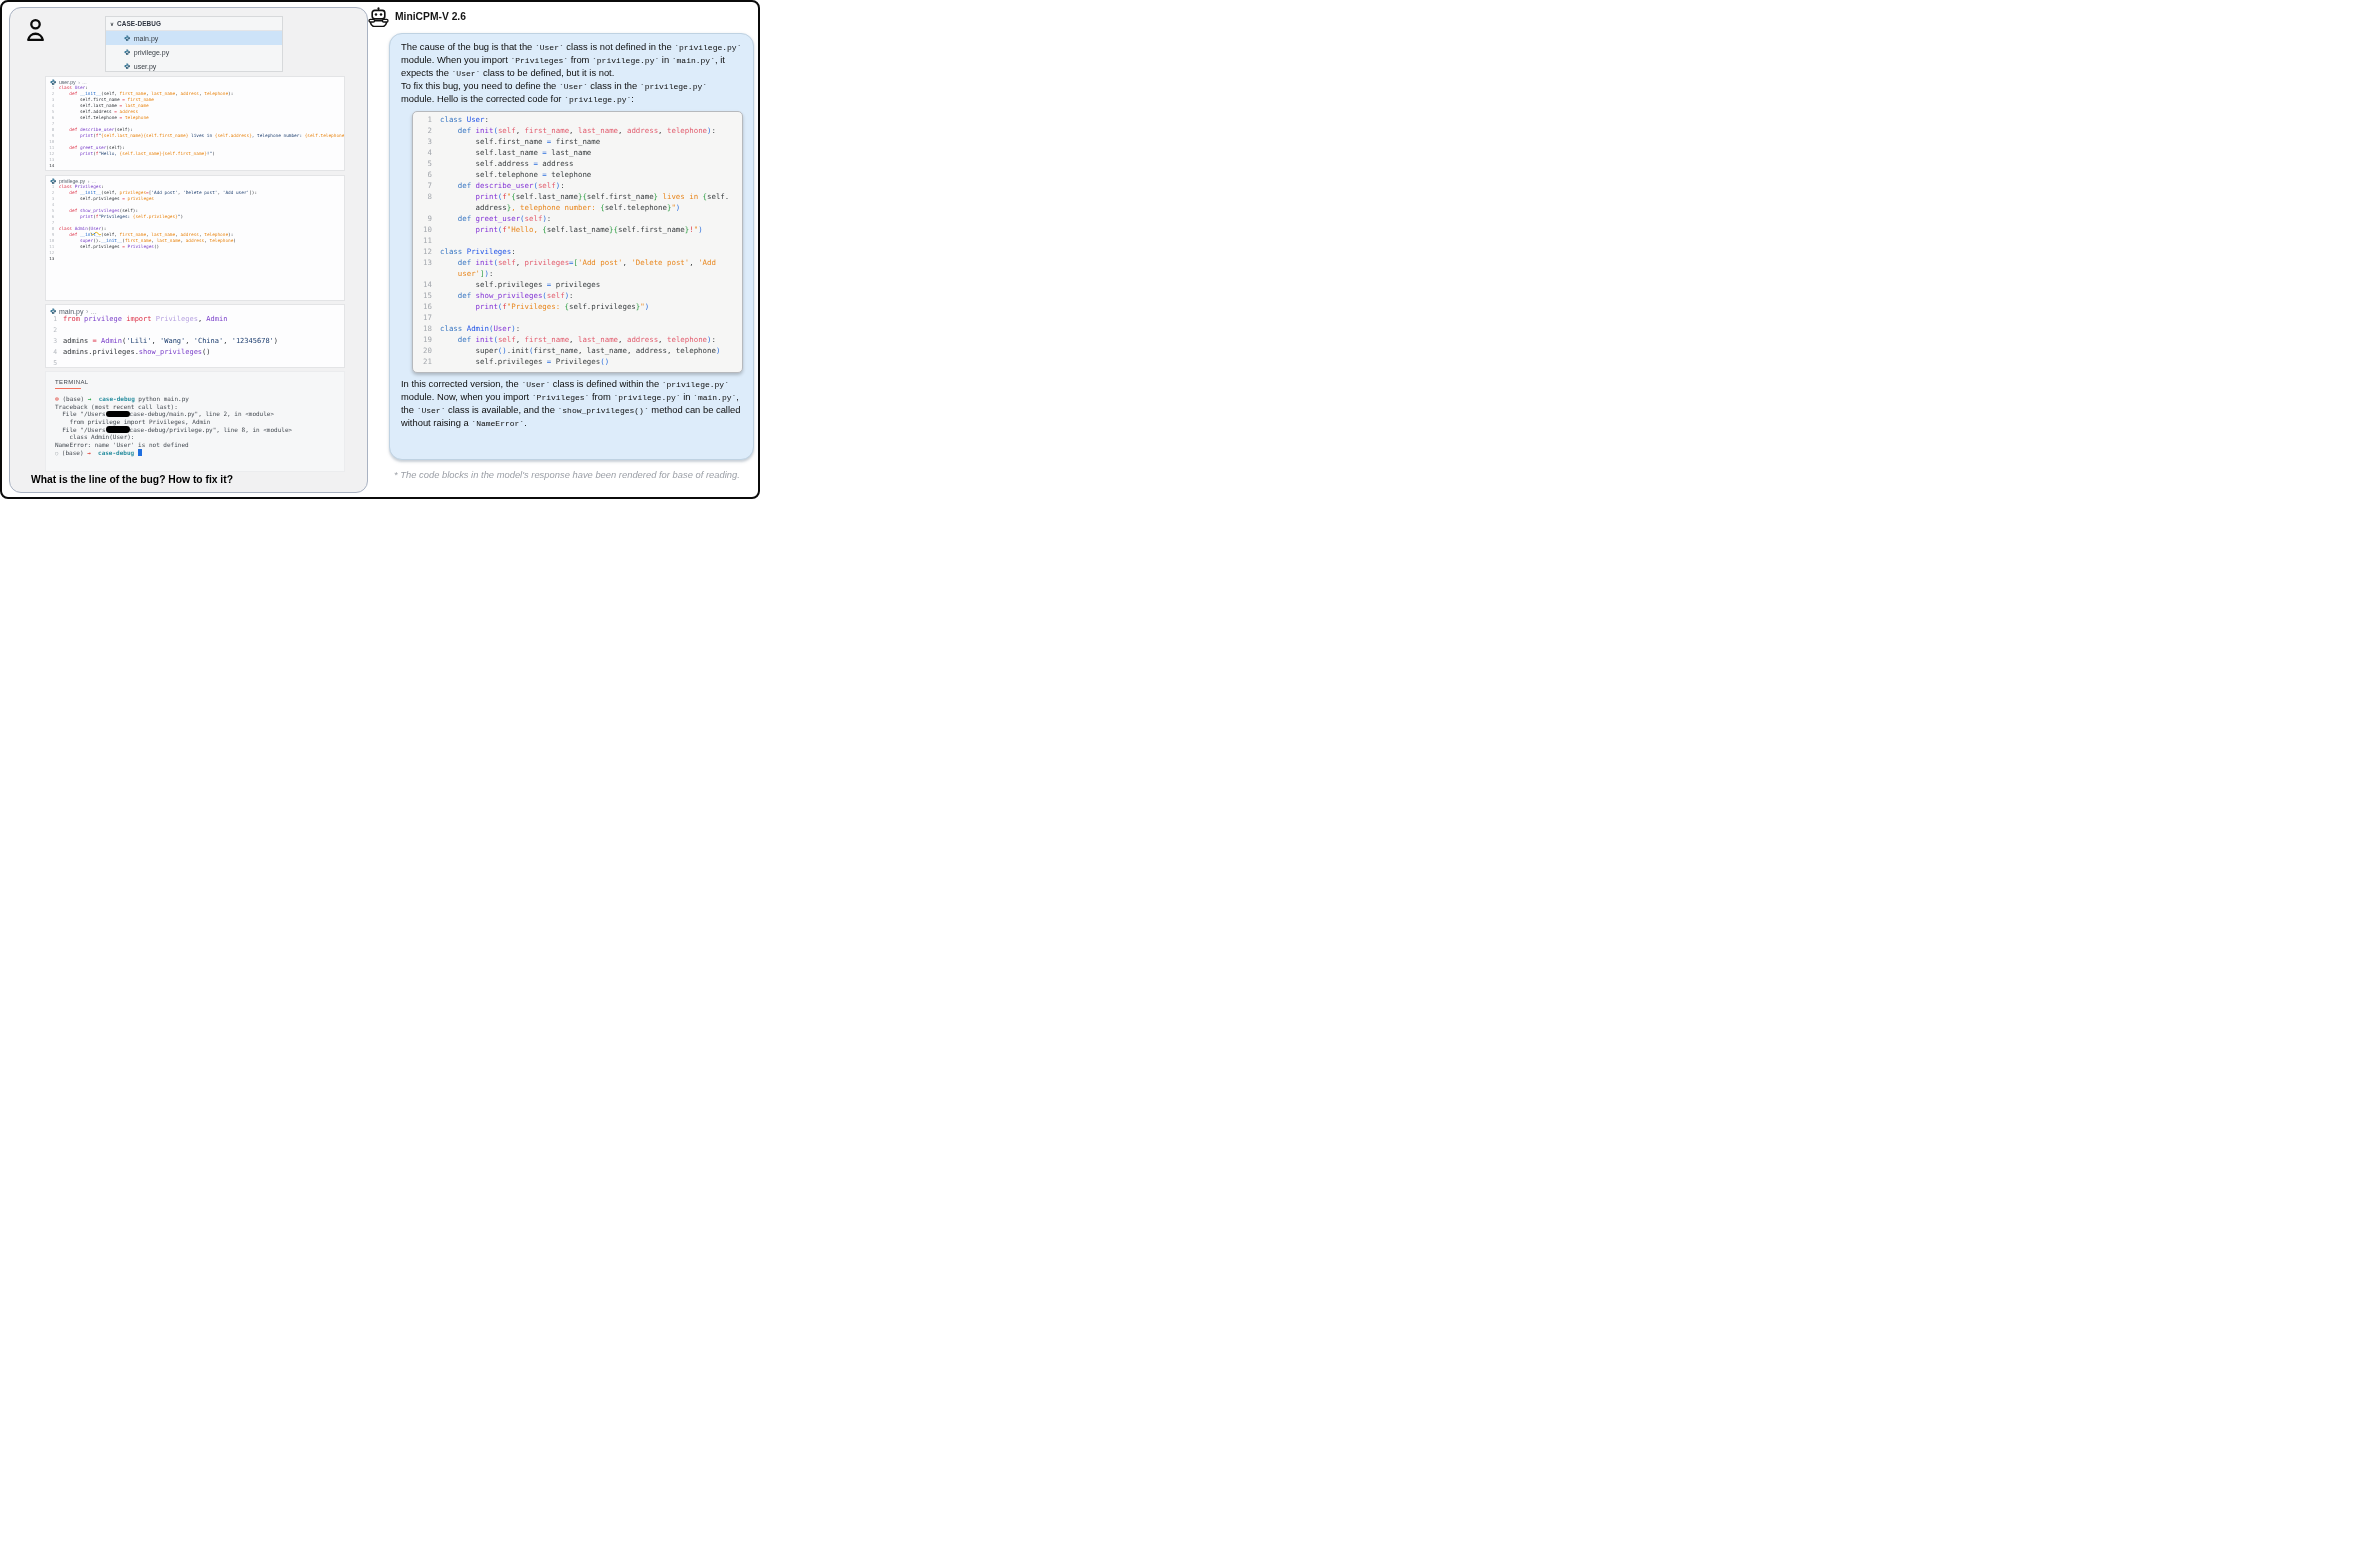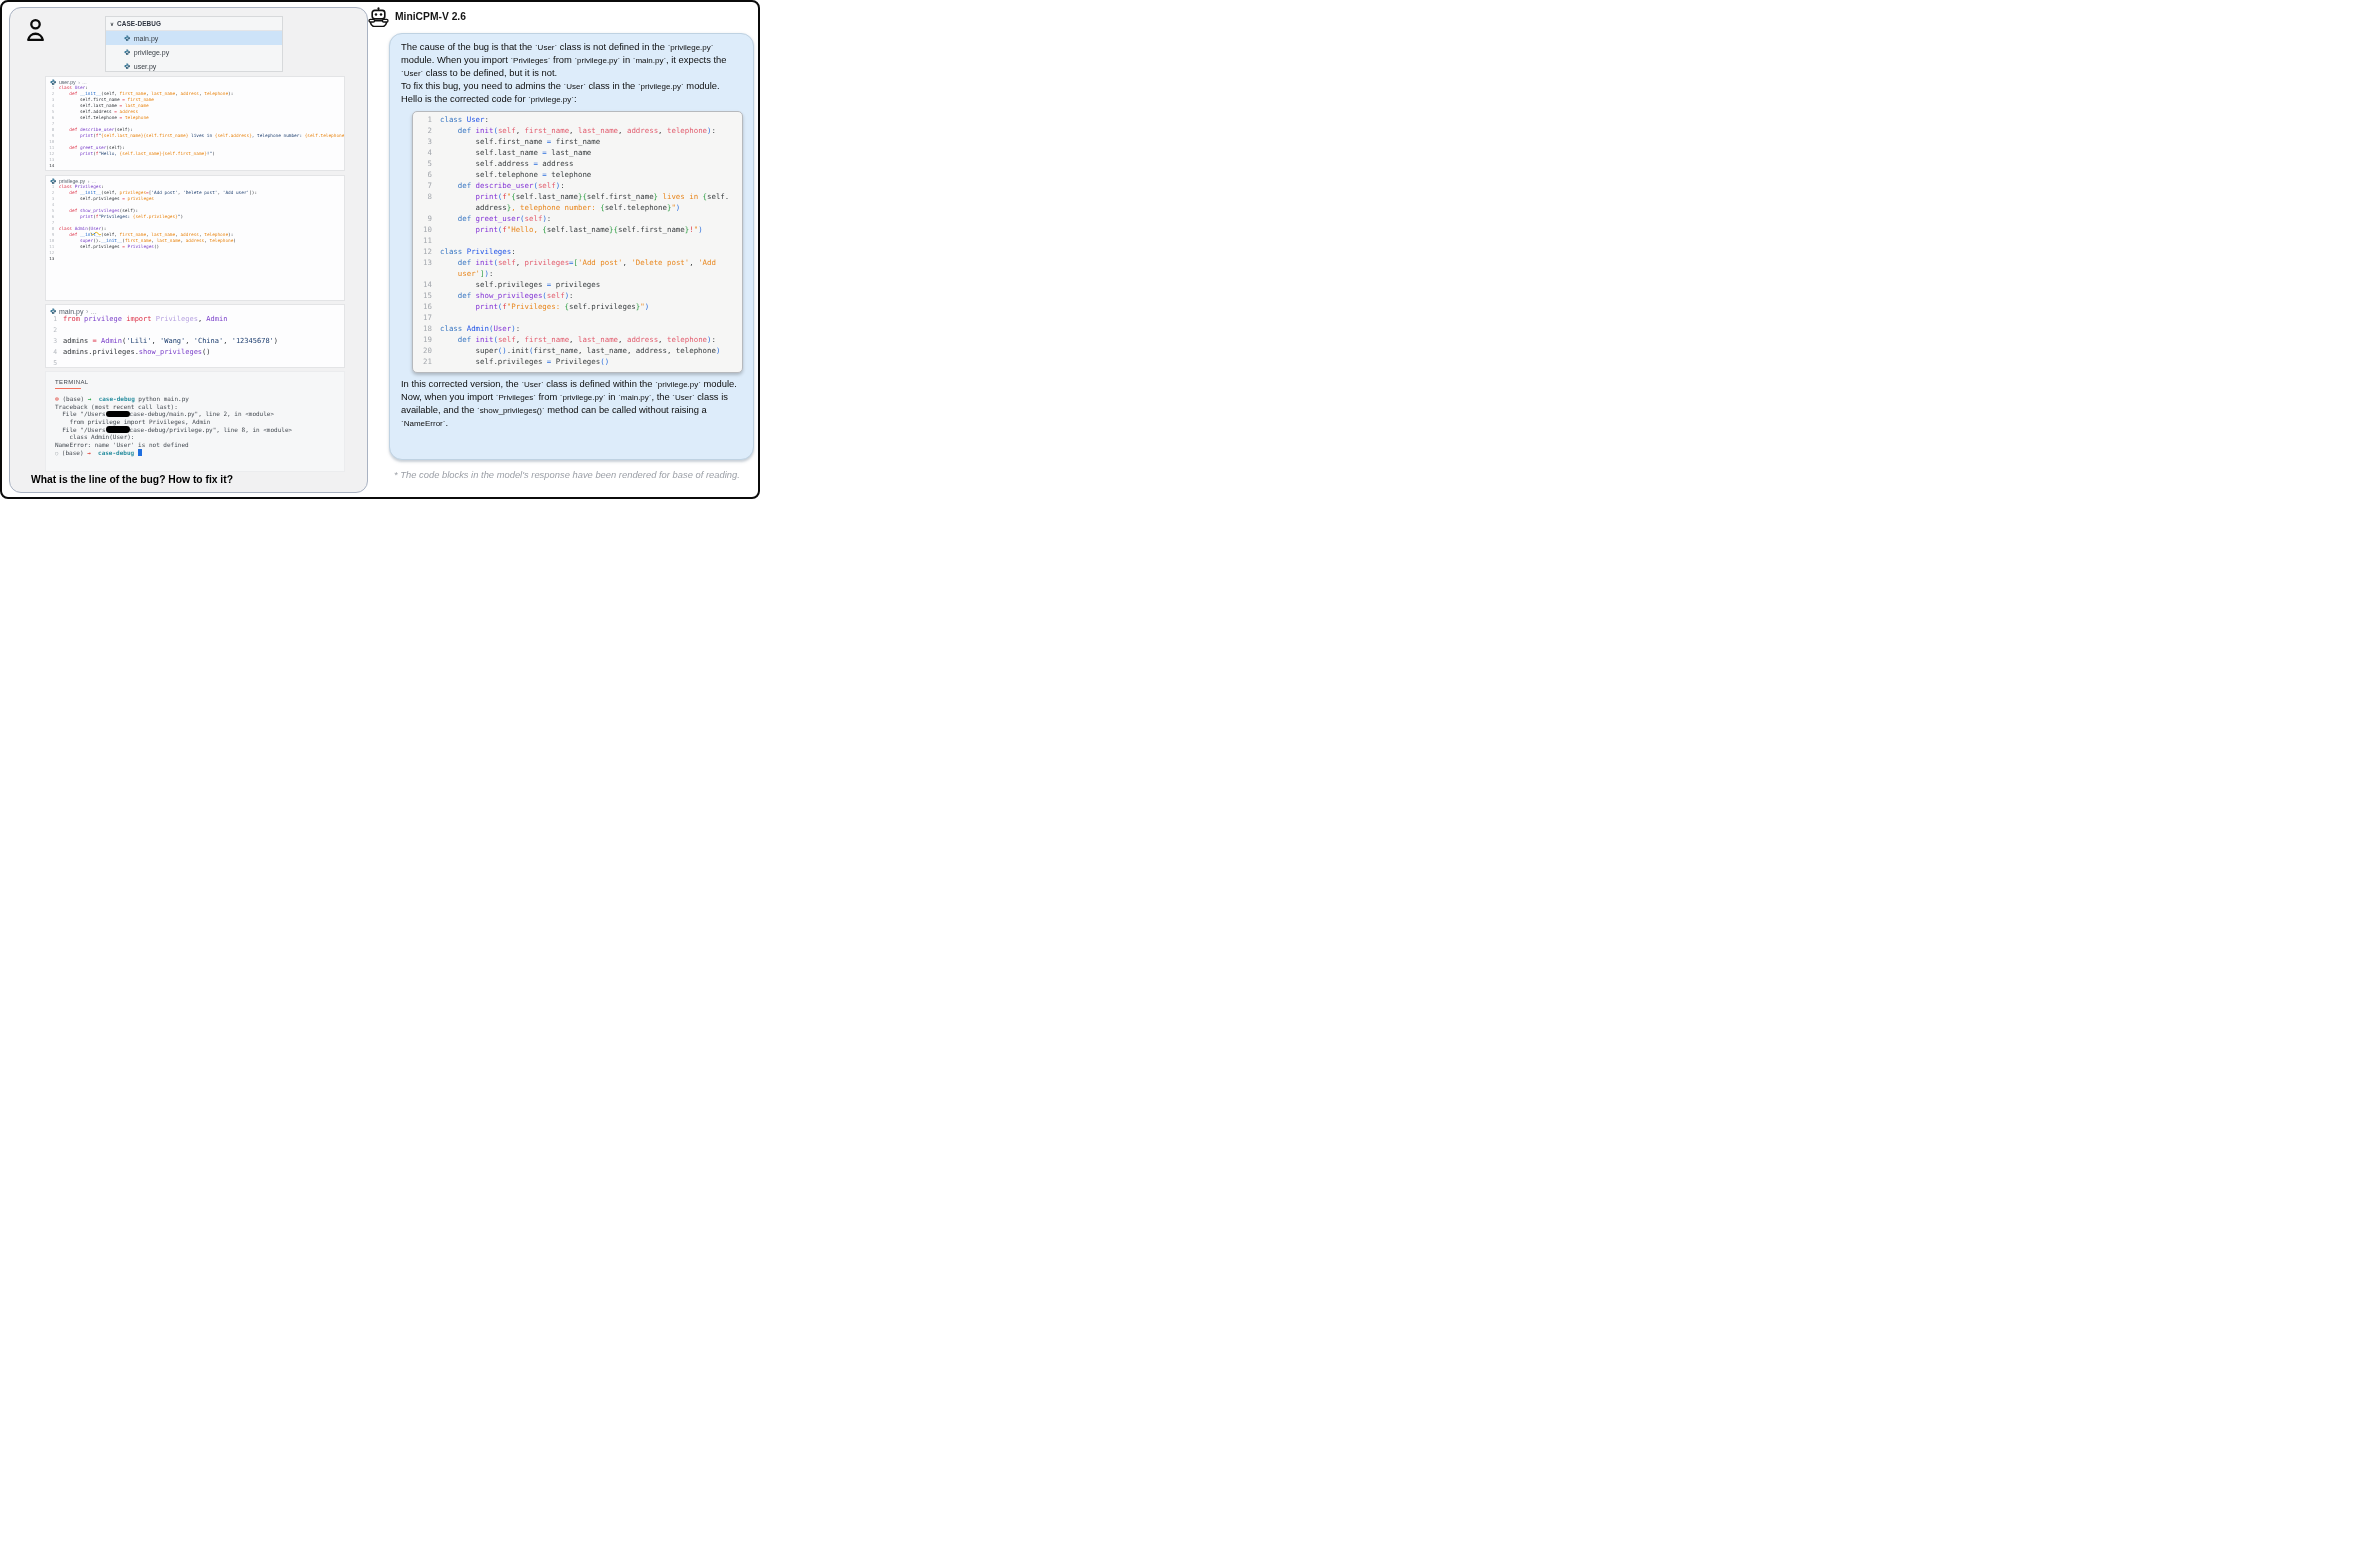--- a/index.html
+++ b/index.html
@@ -59,21 +59,21 @@
 
   .question{position:absolute;left:21px;top:466px;font-size:10.3px;font-weight:bold;color:#000;}
 
   
   .model-head{position:absolute;left:368px;top:7px;display:flex;align-items:flex-start;gap:6px;}
   .model-title{font-size:10.3px;font-weight:bold;color:#151515;margin-top:4.4px;}
   .bubble{position:absolute;left:389px;top:33px;width:365px;height:427px;background:#ddecfa;
           border:0.5px solid #bfd2e2;border-radius:13px;box-sizing:border-box;
           box-shadow:0 1.5px 2.5px rgba(100,120,140,.35);padding:7.4px 11px;overflow:hidden;}
   .para{font-size:9.4px;line-height:12px;color:#0d0d0d;}
-  .para .chip{font-family:Liberation Sans, sans-serif;font-size:8px;}
+  .para .chip{font-family:Liberation Mono, monospace;font-size:8px;}
   .codecard{margin:4.4px 0 5px 11px;width:331px;background:#f6f6f5;border:1px solid #b6b9bd;border-radius:5px;
             box-sizing:border-box;box-shadow:0 2px 3.4px rgba(0,0,0,.22);padding:3.4px 4px 3.4px 0;}
   .code-r{font-size:7.4px;}
   .code-r .cl{height:11px;} .code-r .ln{width:19px;margin-right:8px;font-size:7.4px;color:#a3a7ad;}
   .tk-kw{color:#3876c2;} .tk-cls{color:#2356e8;} .tk-fn{color:#8435d6;} .tk-prm{color:#e25d6e;}
   .tk-pln{color:#3c4043;} .tk-op{color:#2d6fdd;} .tk-br{color:#2f9e44;} .tk-str{color:#e8871e;}
   .tk-fr{color:#e0434d;}
   .footnote{position:absolute;left:394px;top:469px;font-size:9.4px;font-style:italic;color:#9b9fa6;}
 
   svg{display:block;}
@@ -203,21 +203,21 @@
       <circle cx="17.4" cy="10" r="1.7" fill="#111"></circle>
       <path d="M3.2 18.5h21.6v2.6a6.8 6.8 0 0 1-6.8 5.4h-8a6.8 6.8 0 0 1-6.8-5.4z" stroke="#111" stroke-width="2.2"></path>
       <rect x="1.2" y="16.8" width="7.5" height="3.4" rx="1.7" fill="#fff" stroke="#111" stroke-width="1.8"></rect>
       <rect x="19.3" y="16.8" width="7.5" height="3.4" rx="1.7" fill="#fff" stroke="#111" stroke-width="1.8"></rect>
     </svg>
     <div class="model-title">MiniCPM-V 2.6</div>
   </div>
 
   <div class="bubble">
     <div class="para"><span>The cause of the bug is that the </span><code class="chip">`User`</code><span> class is not defined in the </span><code class="chip">`privilege.py`</code><span> module. When you import </span><code class="chip">`Privileges`</code><span> from </span><code class="chip">`privilege.py`</code><span> in </span><code class="chip">`main.py`</code><span>, it expects the </span><code class="chip">`User`</code><span> class to be defined, but it is not.</span></div>
-    <div class="para"><span>To fix this bug, you need to admins the </span><code class="chip">`User`</code><span> class in the </span><code class="chip">`privilege.py`</code><span> module. Hello is the corrected code for </span><code class="chip">`privilege.py`</code><span>:</span></div>
+    <div class="para"><span>To fix this bug, you need to define the </span><code class="chip">`User`</code><span> class in the </span><code class="chip">`privilege.py`</code><span> module. Hello is the corrected code for </span><code class="chip">`privilege.py`</code><span>:</span></div>
     <div class="codecard">
       <div class="code code-r"><div class="cl"><span class="ln">1</span><span class="ct" style="padding-left: 0ch;"><span class="tk-kw">class </span><span class="tk-cls">User</span><span class="tk-pln">:</span></span></div><div class="cl"><span class="ln">2</span><span class="ct" style="padding-left: 4ch;"><span class="tk-kw">def </span><span class="tk-fn">init</span><span class="tk-op">(</span><span class="tk-prm">self</span><span class="tk-pln">, </span><span class="tk-prm">first_name</span><span class="tk-pln">, </span><span class="tk-prm">last_name</span><span class="tk-pln">, </span><span class="tk-prm">address</span><span class="tk-pln">, </span><span class="tk-prm">telephone</span><span class="tk-op">)</span><span class="tk-pln">:</span></span></div><div class="cl"><span class="ln">3</span><span class="ct" style="padding-left: 8ch;"><span class="tk-pln">self.first_name </span><span class="tk-op">=</span><span class="tk-pln"> first_name</span></span></div><div class="cl"><span class="ln">4</span><span class="ct" style="padding-left: 8ch;"><span class="tk-pln">self.last_name </span><span class="tk-op">=</span><span class="tk-pln"> last_name</span></span></div><div class="cl"><span class="ln">5</span><span class="ct" style="padding-left: 8ch;"><span class="tk-pln">self.address </span><span class="tk-op">=</span><span class="tk-pln"> address</span></span></div><div class="cl"><span class="ln">6</span><span class="ct" style="padding-left: 8ch;"><span class="tk-pln">self.telephone </span><span class="tk-op">=</span><span class="tk-pln"> telephone</span></span></div><div class="cl"><span class="ln">7</span><span class="ct" style="padding-left: 4ch;"><span class="tk-kw">def </span><span class="tk-fn">describe_user</span><span class="tk-op">(</span><span class="tk-prm">self</span><span class="tk-op">)</span><span class="tk-pln">:</span></span></div><div class="cl"><span class="ln">8</span><span class="ct" style="padding-left: 8ch;"><span class="tk-fn">print</span><span class="tk-op">(</span><span class="tk-fr">f</span><span class="tk-str">"</span><span class="tk-br">{</span><span class="tk-pln">self.last_name</span><span class="tk-br">}{</span><span class="tk-pln">self.first_name</span><span class="tk-br">}</span><span class="tk-str"> lives in </span><span class="tk-br">{</span><span class="tk-pln">self.</span></span></div><div class="cl"><span class="ln"></span><span class="ct" style="padding-left: 8ch;"><span class="tk-pln">address</span><span class="tk-br">}</span><span class="tk-str">, telephone number: </span><span class="tk-br">{</span><span class="tk-pln">self.telephone</span><span class="tk-br">}</span><span class="tk-str">"</span><span class="tk-op">)</span></span></div><div class="cl"><span class="ln">9</span><span class="ct" style="padding-left: 4ch;"><span class="tk-kw">def </span><span class="tk-fn">greet_user</span><span class="tk-op">(</span><span class="tk-prm">self</span><span class="tk-op">)</span><span class="tk-pln">:</span></span></div><div class="cl"><span class="ln">10</span><span class="ct" style="padding-left: 8ch;"><span class="tk-fn">print</span><span class="tk-op">(</span><span class="tk-fr">f</span><span class="tk-str">"Hello, </span><span class="tk-br">{</span><span class="tk-pln">self.last_name</span><span class="tk-br">}{</span><span class="tk-pln">self.first_name</span><span class="tk-br">}</span><span class="tk-fr">!</span><span class="tk-str">"</span><span class="tk-op">)</span></span></div><div class="cl"><span class="ln">11</span><span class="ct" style="padding-left: 0ch;"></span></div><div class="cl"><span class="ln">12</span><span class="ct" style="padding-left: 0ch;"><span class="tk-kw">class </span><span class="tk-cls">Privileges</span><span class="tk-pln">:</span></span></div><div class="cl"><span class="ln">13</span><span class="ct" style="padding-left: 4ch;"><span class="tk-kw">def </span><span class="tk-fn">init</span><span class="tk-op">(</span><span class="tk-prm">self</span><span class="tk-pln">, </span><span class="tk-prm">privileges</span><span class="tk-op">=</span><span class="tk-br">[</span><span class="tk-str">'Add post'</span><span class="tk-pln">, </span><span class="tk-str">'Delete post'</span><span class="tk-pln">, </span><span class="tk-str">'Add</span></span></div><div class="cl"><span class="ln"></span><span class="ct" style="padding-left: 4ch;"><span class="tk-str">user'</span><span class="tk-br">]</span><span class="tk-op">)</span><span class="tk-pln">:</span></span></div><div class="cl"><span class="ln">14</span><span class="ct" style="padding-left: 8ch;"><span class="tk-pln">self.privileges </span><span class="tk-op">=</span><span class="tk-pln"> privileges</span></span></div><div class="cl"><span class="ln">15</span><span class="ct" style="padding-left: 4ch;"><span class="tk-kw">def </span><span class="tk-fn">show_privileges</span><span class="tk-op">(</span><span class="tk-prm">self</span><span class="tk-op">)</span><span class="tk-pln">:</span></span></div><div class="cl"><span class="ln">16</span><span class="ct" style="padding-left: 8ch;"><span class="tk-fn">print</span><span class="tk-op">(</span><span class="tk-fr">f</span><span class="tk-str">"Privileges: </span><span class="tk-br">{</span><span class="tk-pln">self.privileges</span><span class="tk-br">}</span><span class="tk-str">"</span><span class="tk-op">)</span></span></div><div class="cl"><span class="ln">17</span><span class="ct" style="padding-left: 0ch;"></span></div><div class="cl"><span class="ln">18</span><span class="ct" style="padding-left: 0ch;"><span class="tk-kw">class </span><span class="tk-cls">Admin</span><span class="tk-op">(</span><span class="tk-fn">User</span><span class="tk-op">)</span><span class="tk-pln">:</span></span></div><div class="cl"><span class="ln">19</span><span class="ct" style="padding-left: 4ch;"><span class="tk-kw">def </span><span class="tk-fn">init</span><span class="tk-op">(</span><span class="tk-prm">self</span><span class="tk-pln">, </span><span class="tk-prm">first_name</span><span class="tk-pln">, </span><span class="tk-prm">last_name</span><span class="tk-pln">, </span><span class="tk-prm">address</span><span class="tk-pln">, </span><span class="tk-prm">telephone</span><span class="tk-op">)</span><span class="tk-pln">:</span></span></div><div class="cl"><span class="ln">20</span><span class="ct" style="padding-left: 8ch;"><span class="tk-pln">super</span><span class="tk-op">()</span><span class="tk-pln">.init</span><span class="tk-op">(</span><span class="tk-pln">first_name, last_name, address, telephone</span><span class="tk-op">)</span></span></div><div class="cl"><span class="ln">21</span><span class="ct" style="padding-left: 8ch;"><span class="tk-pln">self.privileges </span><span class="tk-op">=</span><span class="tk-pln"> Privileges</span><span class="tk-op">()</span></span></div></div>
     </div>
     <div class="para"><span>In this corrected version, the </span><code class="chip">`User`</code><span> class is defined within the </span><code class="chip">`privilege.py`</code><span> module. Now, when you import </span><code class="chip">`Privileges`</code><span> from </span><code class="chip">`privilege.py`</code><span> in </span><code class="chip">`main.py`</code><span>, the </span><code class="chip">`User`</code><span> class is available, and the </span><code class="chip">`show_privileges()`</code><span> method can be called without raising a </span><code class="chip">`NameError`</code><span>.</span></div>
   </div>
 
   <div class="footnote">* The code blocks in the model's response have been rendered for base of reading.</div>
 </div>
 
 

